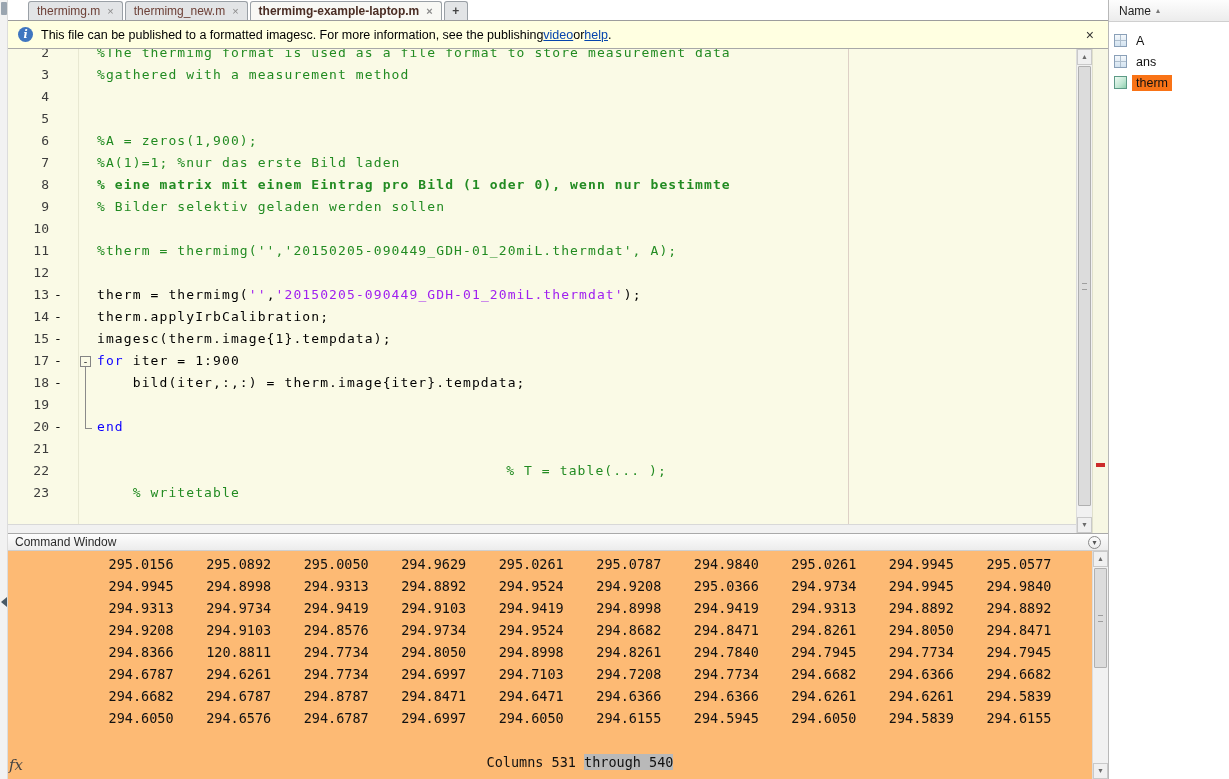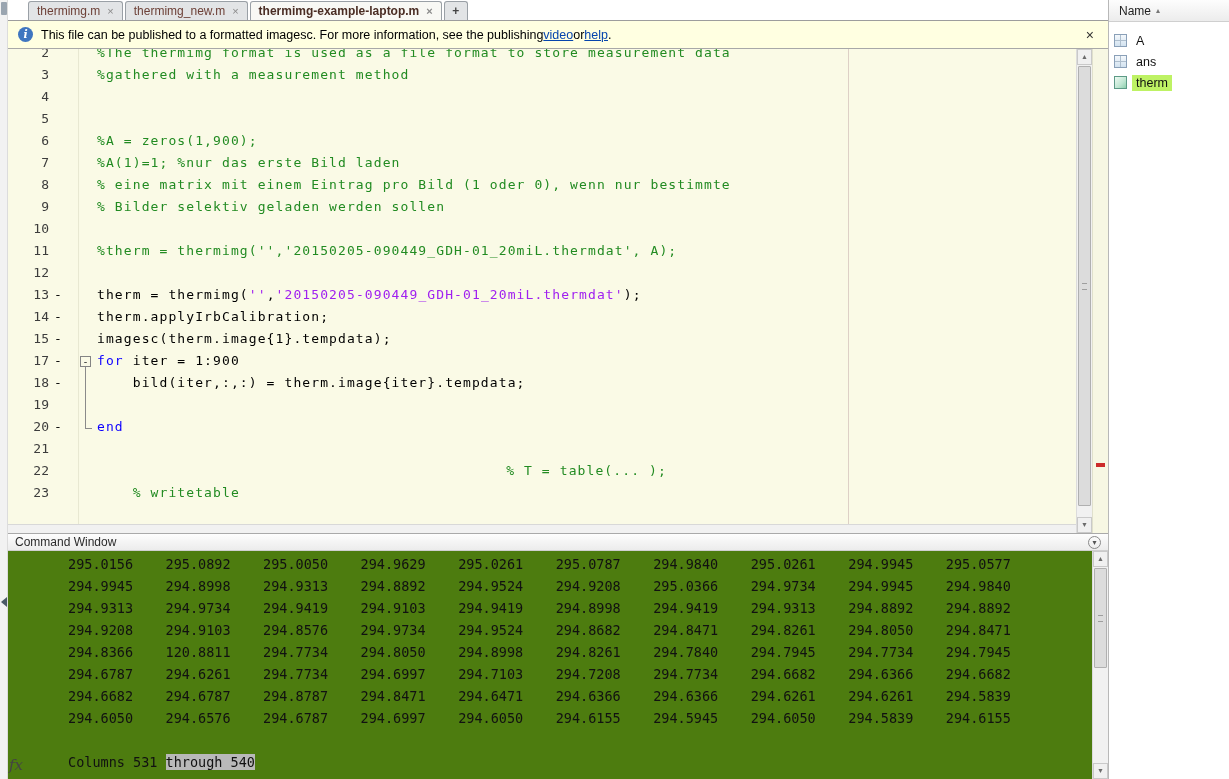--- a/index.html
+++ b/index.html
@@ -85,22 +85,22 @@
   .lint-marker { position:absolute; left:3px; top:414px; width:9px; height:4px; background:#cc2b2b; }
 
   
   #cmd-header { position:absolute; top:533px; left:0; width:1100px; height:18px;
                 background:linear-gradient(#fdfdfd,#ececec);
                 border-top:1px solid #a9a9a9; border-bottom:1px solid #cfcfcf;
                 display:flex; align-items:center; padding:0 7px; font-size:12px; color:#2b2b2b; }
   .circle-chevron { margin-left:auto; width:13px; height:13px; border:1px solid #8a8a8a;
                     border-radius:50%; color:#555; font-size:8px; line-height:11px;
                     text-align:center; }
-  #cmd-body { position:absolute; top:551px; left:0; width:1084px; height:228px; background:#4d7c0f;
-              overflow:hidden; }
+  #cmd-body { position:absolute; top:551px; left:0; width:1084px; height:228px; background:#fdba74;
+              overflow:hidden;text-align:center; }
   #cmd-rows { padding:2px 0 0 60px; font-family:"DejaVu Sans Mono", monospace;
               font-size:13.5px; color:#111; }
   .crow { height:22px; line-height:22px; white-space:pre; }
   .sel { background:#b9b9b9; }
   #cmd-scroll { position:absolute; top:551px; left:1084px; width:16px; height:228px; }
   #fx-label { position:absolute; left:1px; top:756px; font-family:"DejaVu Serif", serif;
               font-style:italic; font-size:15px; color:#444; }
 
   
   #workspace { position:absolute; left:1108px; top:0; width:121px; height:779px;
@@ -114,21 +114,21 @@
           font-size:12.5px; color:#111; }
   .matrix-icon { width:13px; height:13px; flex:none; margin-right:5px;
       border:1px solid #8aa0b8;
       background:linear-gradient(to right,transparent 5px,#aebecd 5px,#aebecd 6px,transparent 6px),
                  linear-gradient(to bottom,transparent 5px,#aebecd 5px,#aebecd 6px,transparent 6px),
                  linear-gradient(#f4f8fc,#d2e2ef); }
   .object-icon { width:13px; height:13px; flex:none; margin-right:5px;
       border:1px solid #5d9a86;
       background:linear-gradient(135deg,#eefaf2 0%,#bfe6d2 60%,#8fcfae 100%); }
   .wlabel { padding:1px 4px; }
-  .wsel { background:#bef264; }
+  .wsel { background:#f97316; }
 </style>
 </head>
 <body>
 
 <div id="left-strip">
   <div class="grip-top"></div>
   <div class="splitter-arrow"></div>
 </div>
 
 <div id="main">
@@ -200,21 +200,21 @@
             <div class="line">
               <span class="lnum">7</span>
               <span class="lmark"></span>
               <span class="lfold"></span>
               <pre class="lcode" style="padding-left: 3px;"><span class="tok-c">%A(1)=1; %nur das erste Bild laden</span></pre>
             </div>
             <div class="line">
               <span class="lnum">8</span>
               <span class="lmark"></span>
               <span class="lfold"></span>
-              <pre class="lcode" style="padding-left: 3px;"><span class="tok-c">% eine matrix mit einem Eintrag pro Bild (1 oder 0), wenn nur bestimmte</span></pre>
+              <pre class="lcode" style="padding-left: 3px; font-weight: bold;"><span class="tok-c">% eine matrix mit einem Eintrag pro Bild (1 oder 0), wenn nur bestimmte</span></pre>
             </div>
             <div class="line">
               <span class="lnum">9</span>
               <span class="lmark"></span>
               <span class="lfold"></span>
               <pre class="lcode" style="padding-left: 3px;"><span class="tok-c">% Bilder selektiv geladen werden sollen</span></pre>
             </div>
             <div class="line">
               <span class="lnum">10</span>
               <span class="lmark"></span>

